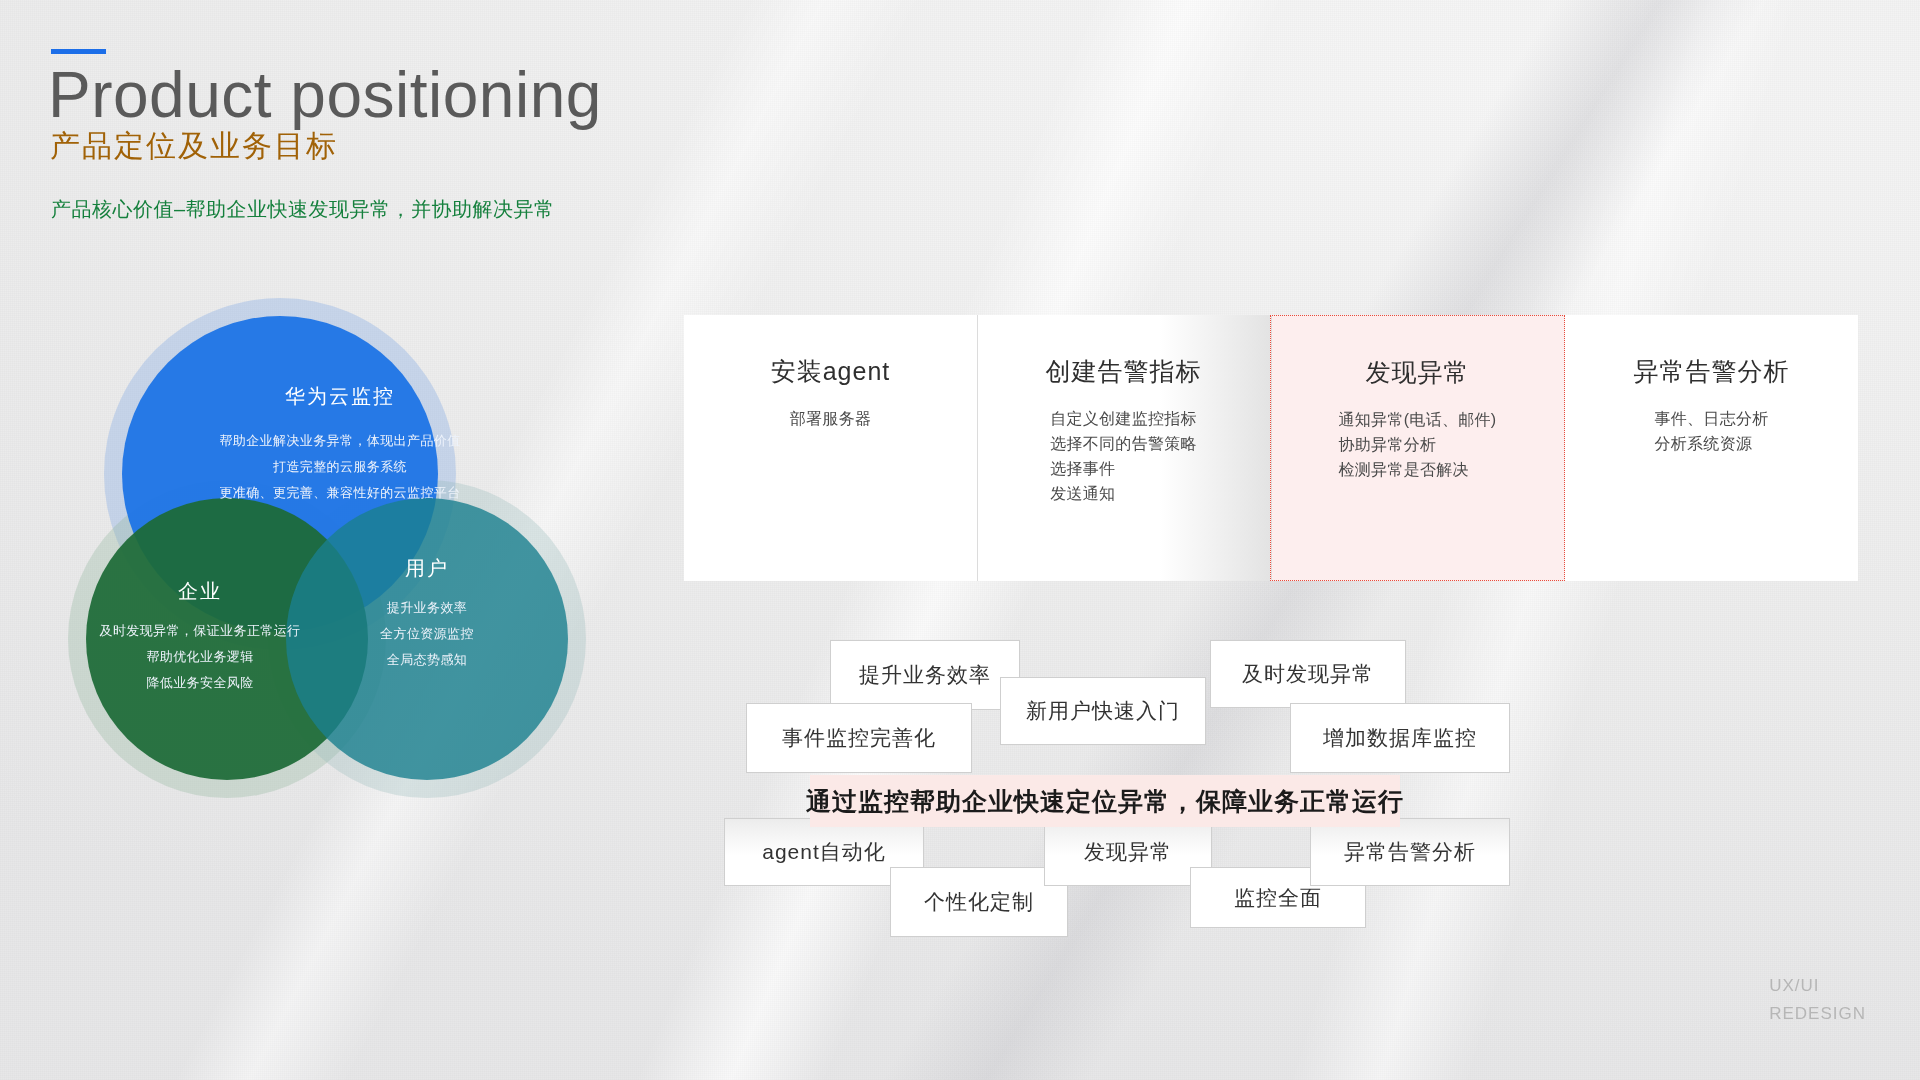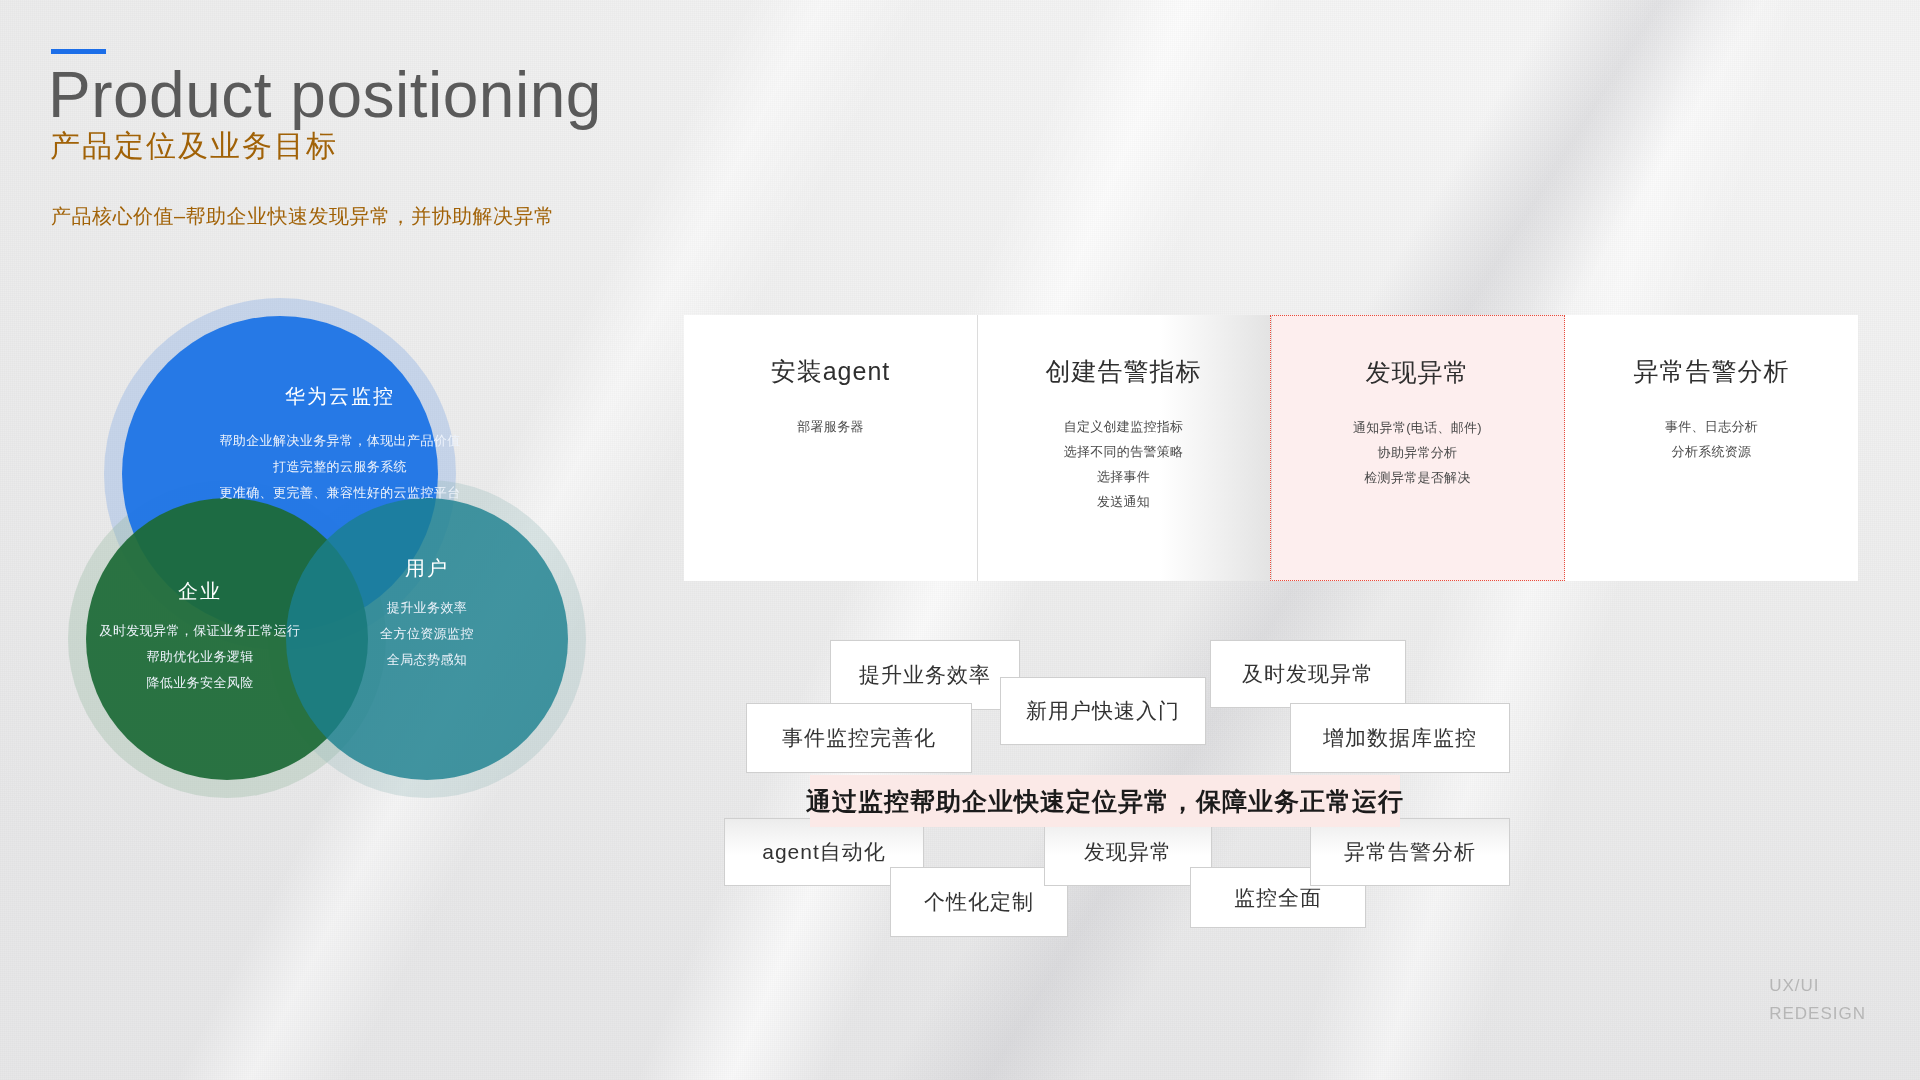--- a/index.html
+++ b/index.html
@@ -42,22 +42,22 @@
     position:absolute; left:48px; top:60px;
     font-size:64px; font-weight:300; color:#5a5a5a;
     letter-spacing:.5px; line-height:1.1;
   }
   #title-cn{
     position:absolute; left:50px; top:126px;
     font-size:30px; font-weight:400; color:#a16207;
     letter-spacing:2px;
   }
   #value-line{
-    position:absolute; left:51px; top:203px;
-    font-size:20px; color:#a16207; letter-spacing:.5px;
+    position:absolute; left:51px; top:196px;
+    font-size:20px; color:#15803d; letter-spacing:.5px;
   }
 
   
   #venn { position:absolute; left:60px; top:290px; width:560px; height:510px; }
   .halo{ position:absolute; border-radius:50%; }
   .circ{ position:absolute; border-radius:50%; }
   .circ-label{
     position:absolute; width:100%; text-align:center;
     color:#fff; font-size:20px; font-weight:400; letter-spacing:2px;
   }
@@ -94,22 +94,22 @@
   .flow-col.alert{
     background:#fdeeee;
     border:1px dotted #e74c3c;
     outline:none;
   }
   .flow-col.alert + .flow-col::before{ background:transparent; }
   .flow-title{
     font-size:25px; font-weight:400; color:#2f2f2f; letter-spacing:1px;
   }
   .flow-items{
-    margin-top:26px; text-align:center;
-    font-size:13px; color:#4a4a4a; line-height:25px; letter-spacing:.3px;
+    margin-top:18px; text-align:left;
+    font-size:16px; color:#4a4a4a; line-height:25px; letter-spacing:.3px;
   }
 
   
   #cloud{ position:absolute; left:690px; top:640px; width:1180px; height:180px; }
   .chip{
     position:absolute; background:#fff; border:1px solid #cfcfcf;
     display:flex; align-items:center; justify-content:center;
     font-size:21px; color:#333; letter-spacing:1px; white-space:nowrap;
   }
   .chip.grad{ background:linear-gradient(180deg,#ececec 0%,#ffffff 55%); }

